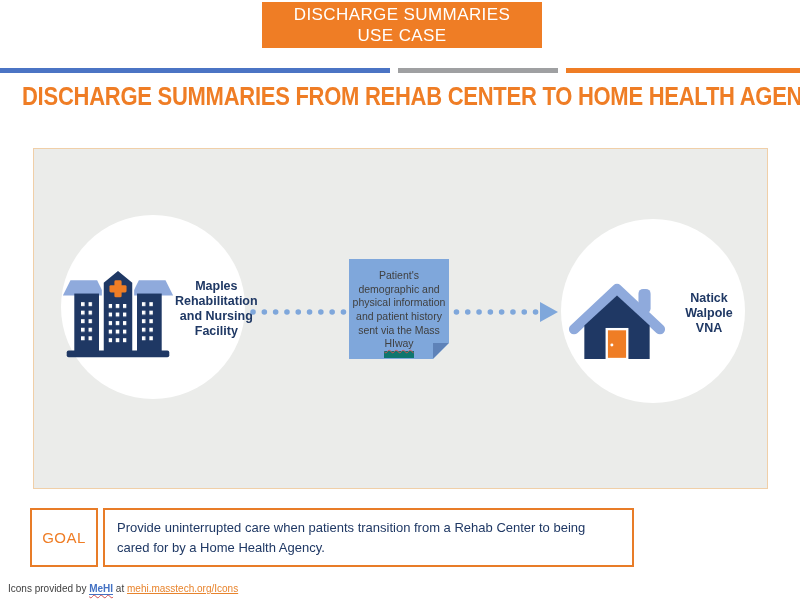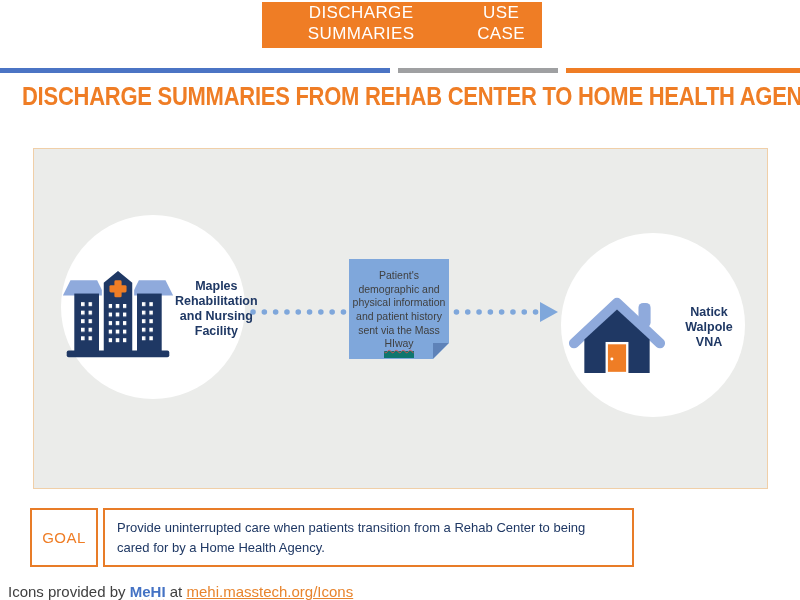--- a/index.html
+++ b/index.html
@@ -4,21 +4,21 @@
 <style>
   html,body{margin:0;padding:0;background:#ffffff;}
   .stage{
     position:relative;width:800px;height:600px;background:#ffffff;overflow:hidden;
     font-family:"Liberation Sans", sans-serif;
   }
   
   .banner{
     position:absolute;left:262px;top:2px;width:280px;height:46px;
     background:#EF7D25;color:#ffffff;text-align:center;
-    display:flex;flex-direction:row;justify-content:center;
+    display:flex;flex-direction:column;justify-content:center;
     font-size:17px;letter-spacing:.4px;line-height:21px;font-weight:500;
   }
   
   .bar{position:absolute;top:68px;height:5px;}
   .bar-blue{left:0;width:390px;background:#4B74C4;}
   .bar-gray{left:398px;width:160px;background:#9FA0A2;}
   .bar-orange{left:566px;width:234px;background:#EF7D25;}
   
   .page-title{
     position:absolute;left:22px;top:82px;margin:0;
@@ -28,21 +28,21 @@
   
   .panel{
     position:absolute;left:33px;top:148px;width:735px;height:341px;
     background:#EBECEA;border:1px solid #F0CFA8;box-sizing:border-box;
   }
   .node{
     position:absolute;width:184px;height:184px;border-radius:50%;
     background:#ffffff;display:flex;flex-direction:row;align-items:center;
   }
   .node-left{left:27px;top:66px;}
-  .node-right{left:527px;top:84px;}
+  .node-right{left:527px;top:70px;}
   .node-icon{margin-top:16px;}
   .node-label{
     color:#1F3864;font-weight:bold;font-size:12.5px;line-height:1.2;
     text-align:center;width:118px;margin-top:4px;
   }
   
   .flow-arrow{position:absolute;left:213px;top:150px;z-index:1;}
   
   .note{
     position:absolute;left:315px;top:110px;width:100px;height:100px;z-index:2;
@@ -62,21 +62,21 @@
     border:2px solid #E87C28;box-sizing:border-box;
     display:flex;align-items:center;justify-content:center;
     color:#EF7D25;font-size:15px;letter-spacing:.5px;
   }
   .goal-text-box{
     position:absolute;left:103px;top:508px;width:531px;height:59px;
     border:2px solid #E87C28;box-sizing:border-box;
     color:#1F3864;font-size:13px;line-height:1.5;padding:8px 12px;
   }
   
-  .footer{position:absolute;left:8px;top:583px;font-size:15px;color:#404040;}
+  .footer{position:absolute;left:8px;top:583px;font-size:10px;color:#404040;}
   .footer a{cursor:pointer;}
   .link-mehi{
     color:#4472C4;font-weight:bold;border-bottom:1px solid #4472C4;
     text-decoration:underline wavy #D05050 1px;text-underline-offset:2px;
   }
   .link-url{color:#E8842D;text-decoration:underline;}
 </style>
 </head>
 <body>
 

